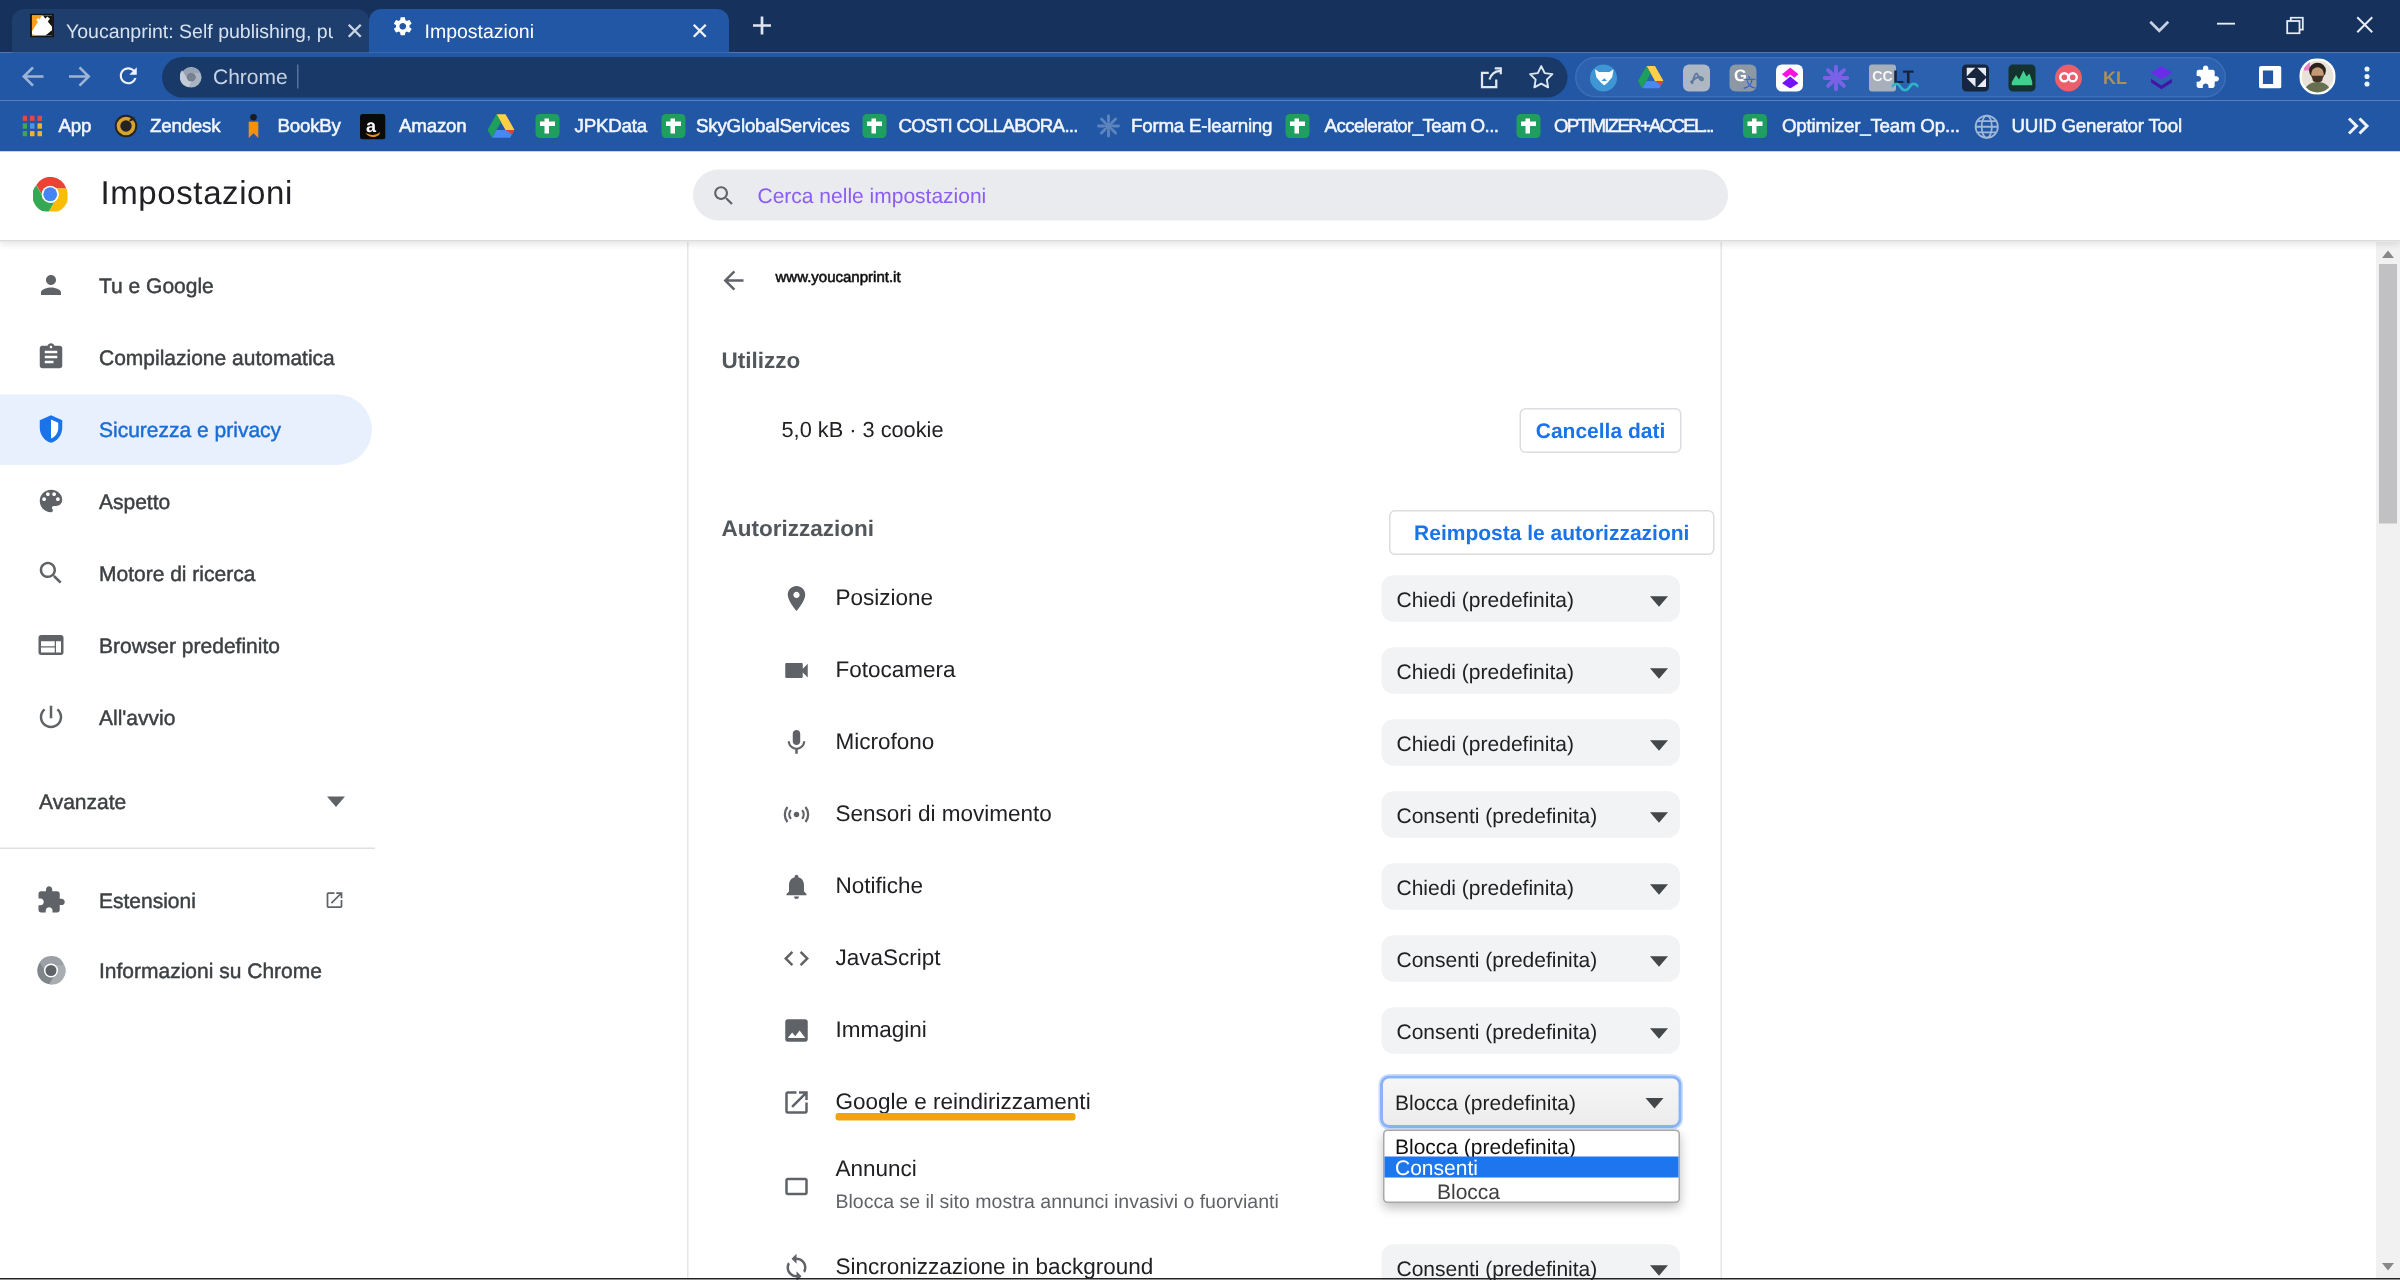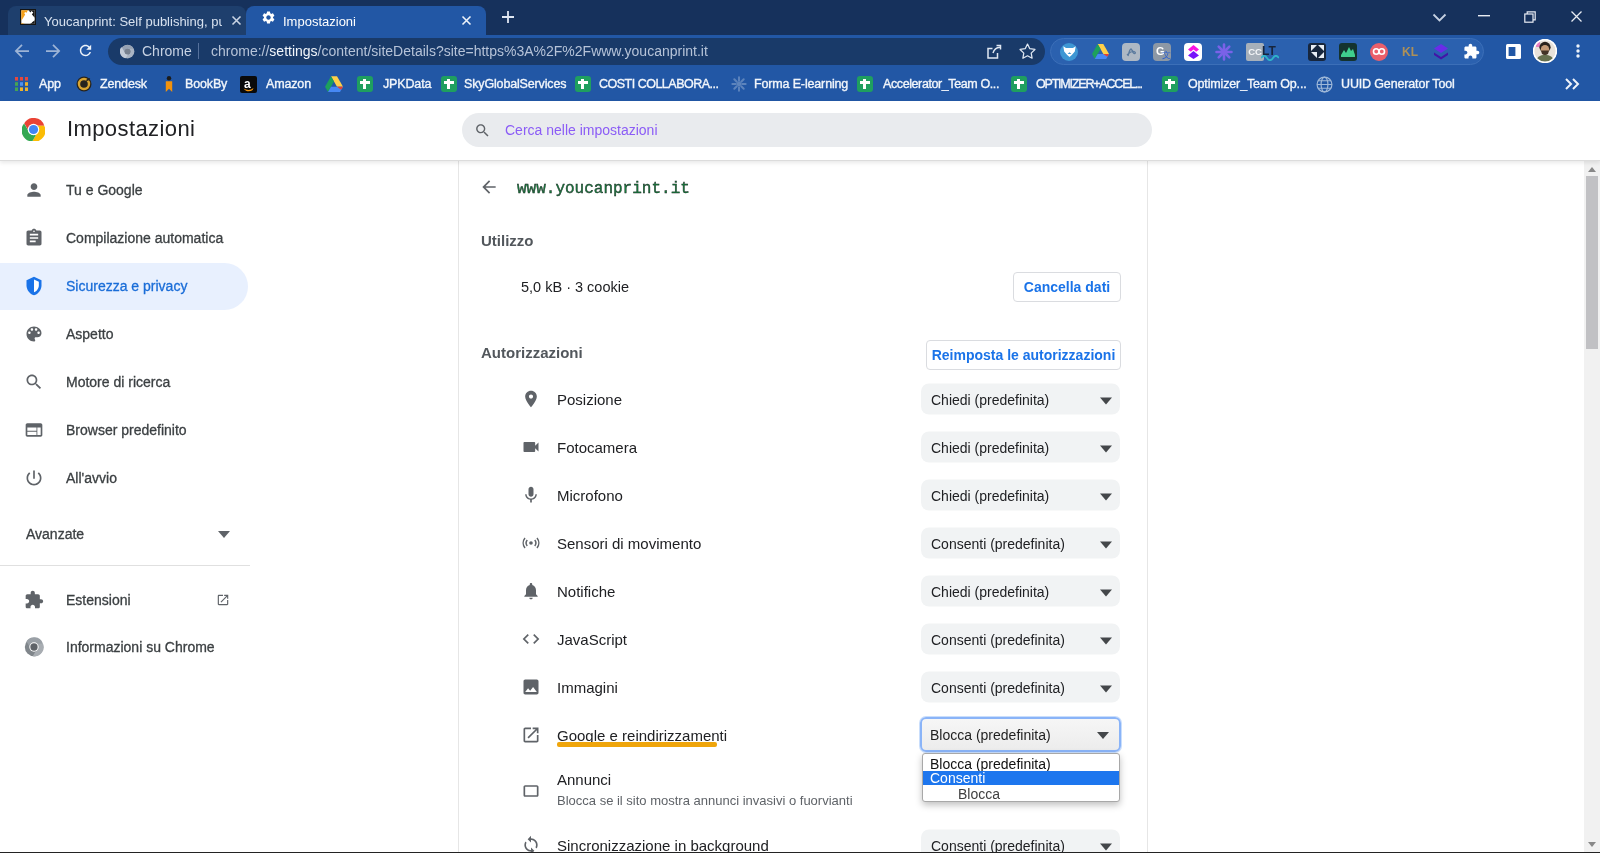--- a/index.html
+++ b/index.html
@@ -96,21 +96,20 @@
   <div id="omnibox">
     <svg class="abs" style="left:12px;top:6px" width="15" height="15" viewBox="0 0 24 24">
         <circle cx="12" cy="12" r="11" fill="#aab4c3"></circle>
         <circle cx="12" cy="12" r="4.6" fill="#6e7787"></circle>
         <path d="M12 7.4h9.5A11 11 0 0 0 3.2 6l3.9 6.8A5 5 0 0 1 12 7.4z" fill="#97a2b3"></path>
         <path d="M7.1 12.8L2.3 4.6A11 11 0 0 0 9 22.6l3.9-6.8a5 5 0 0 1-5.8-3z" fill="#c3cbd7"></path>
         <circle cx="12" cy="12" r="4.6" fill="#78818f"></circle>
       </svg>
     <div class="abs" style="left:34px;top:5px;font-size:14px;color:#c7d2e3;">Chrome</div>
     <div class="abs" style="left:90px;top:5px;width:1px;height:16px;background:#56719c;"></div>
-    <div class="abs" style="left:103px;top:5.5px;font-size:14px;color:#b6c3d8;white-space:nowrap;">chrome://<span style="color:#f2f6fb;">settings</span>/content/siteDetails?site=https%3A%2F%2Fwww.youcanprint.it</div>
     <svg class="abs" style="left:878px;top:6px" width="16" height="16" viewBox="0 0 16 16" fill="none" stroke="#dfe7f2" stroke-width="1.5">
         <path d="M6.5 4.5H2v9.5h9.5V9"></path>
         <path d="M7 9c1-3.5 3-5.5 7-5.8"></path>
         <path d="M10.5 1.5h4v4"></path>
         <path d="M14 2l-3 2.5" stroke-width="0"></path>
       </svg>
     <svg class="abs" style="left:910px;top:4px" width="19" height="19" viewBox="0 0 24 24" fill="none" stroke="#dfe7f2" stroke-width="1.6">
         <path d="M12 2.6l2.9 5.9 6.5.9-4.7 4.6 1.1 6.5L12 17.4l-5.8 3.1 1.1-6.5L2.6 9.4l6.5-.9z" stroke-linejoin="round"></path>
       </svg>
   </div>
@@ -322,26 +321,26 @@
         <path d="M12 7.4h10.5A11 11 0 0 0 3 5.4l4.2 7.3A5 5 0 0 1 12 7.4z" fill="#9aa0a6"></path>
         <path d="M14.6 16l-4.1 7A11 11 0 0 0 22.6 7.4H14a5 5 0 0 1 .6 8.6z" fill="#a8adb2"></path>
         <circle cx="12" cy="12" r="5.6" fill="#fff"></circle>
         <circle cx="12" cy="12" r="4.4" fill="#5f6368"></circle>
       </svg>Informazioni su Chrome</div>
 </div>
 <div id="card">
   <svg class="abs" style="left:20px;top:16px" width="20" height="20" viewBox="0 0 24 24" fill="#5f6368">
       <path d="M20 11H7.83l5.59-5.59L12 4l-8 8 8 8 1.41-1.41L7.83 13H20v-2z"></path>
     </svg>
-  <div class="abs" style="left:58px;top:19px;font-size:16px;-webkit-text-stroke:0.4px #202124;color:#15803d;font-family:Liberation Mono, monospace;">www.youcanprint.it</div>
+  <div class="abs" style="left:58px;top:19px;font-size:10px;-webkit-text-stroke:0.4px #202124;color:#000000;">www.youcanprint.it</div>
   <div class="seclabel" style="top:71px;">Utilizzo</div>
   <div class="abs" style="left:62px;top:118px;font-size:14.5px;color:#202124;">5,0 kB · 3 cookie</div>
   <div class="btn" style="left:554px;top:111px;width:108px;height:30px;">Cancella dati</div>
   <div class="seclabel" style="top:183px;">Autorizzazioni</div>
-  <div class="btn" style="left:467px;top:179px;width:195px;height:30px;">Reimposta le autorizzazioni</div>
+  <div class="btn" style="left:467px;top:179px;width:217px;height:30px;">Reimposta le autorizzazioni</div>
 
   <div class="prow" style="top:214px;">
     <svg class="pico" viewBox="0 0 24 24" fill="#5f6368">
         <path d="M12 2C8.13 2 5 5.13 5 8.95c0 5.25 7 13 7 13s7-7.75 7-13C19 5.13 15.87 2 12 2zm0 9.5c-1.38 0-2.5-1.12-2.5-2.5s1.12-2.5 2.5-2.5 2.5 1.12 2.5 2.5-1.12 2.5-2.5 2.5z"></path>
       </svg>
     <div class="plabel">Posizione</div>
       <div class="sel">Chiedi (predefinita)</div>
   </div>
   <div class="prow" style="top:262px;">
     <svg class="pico" viewBox="0 0 24 24" fill="#5f6368">

